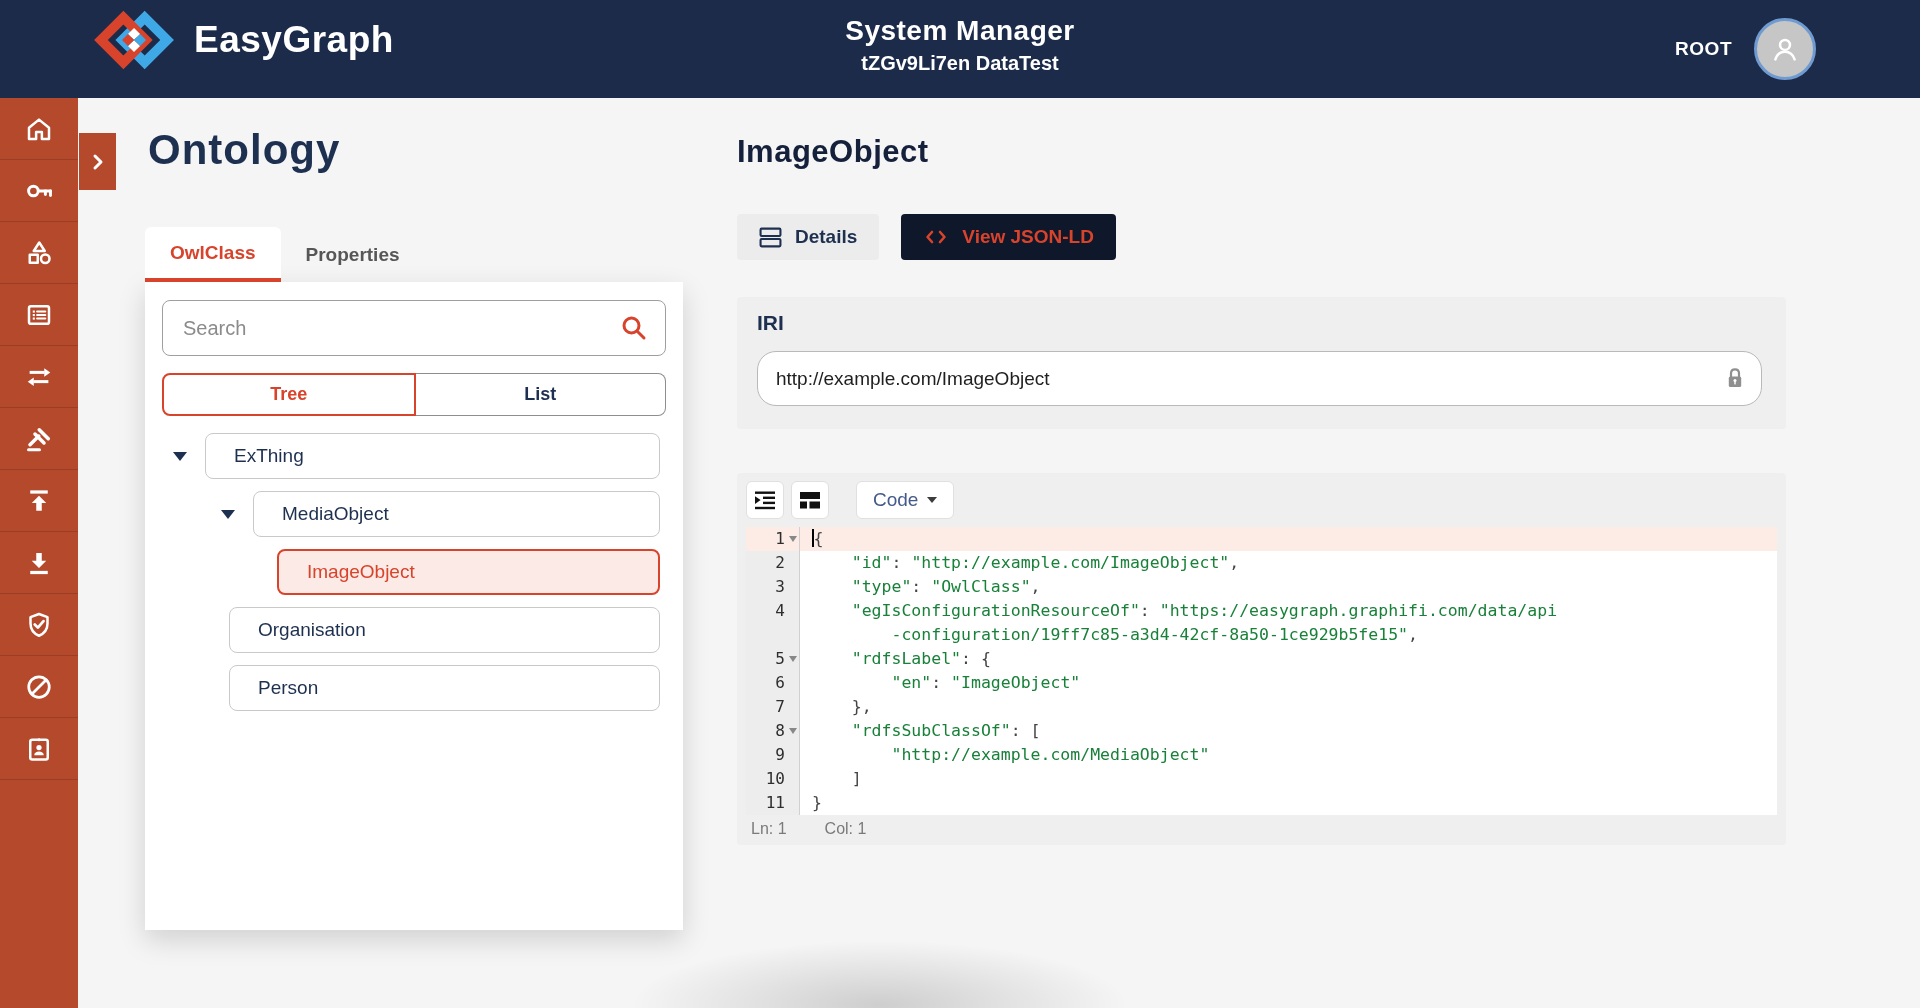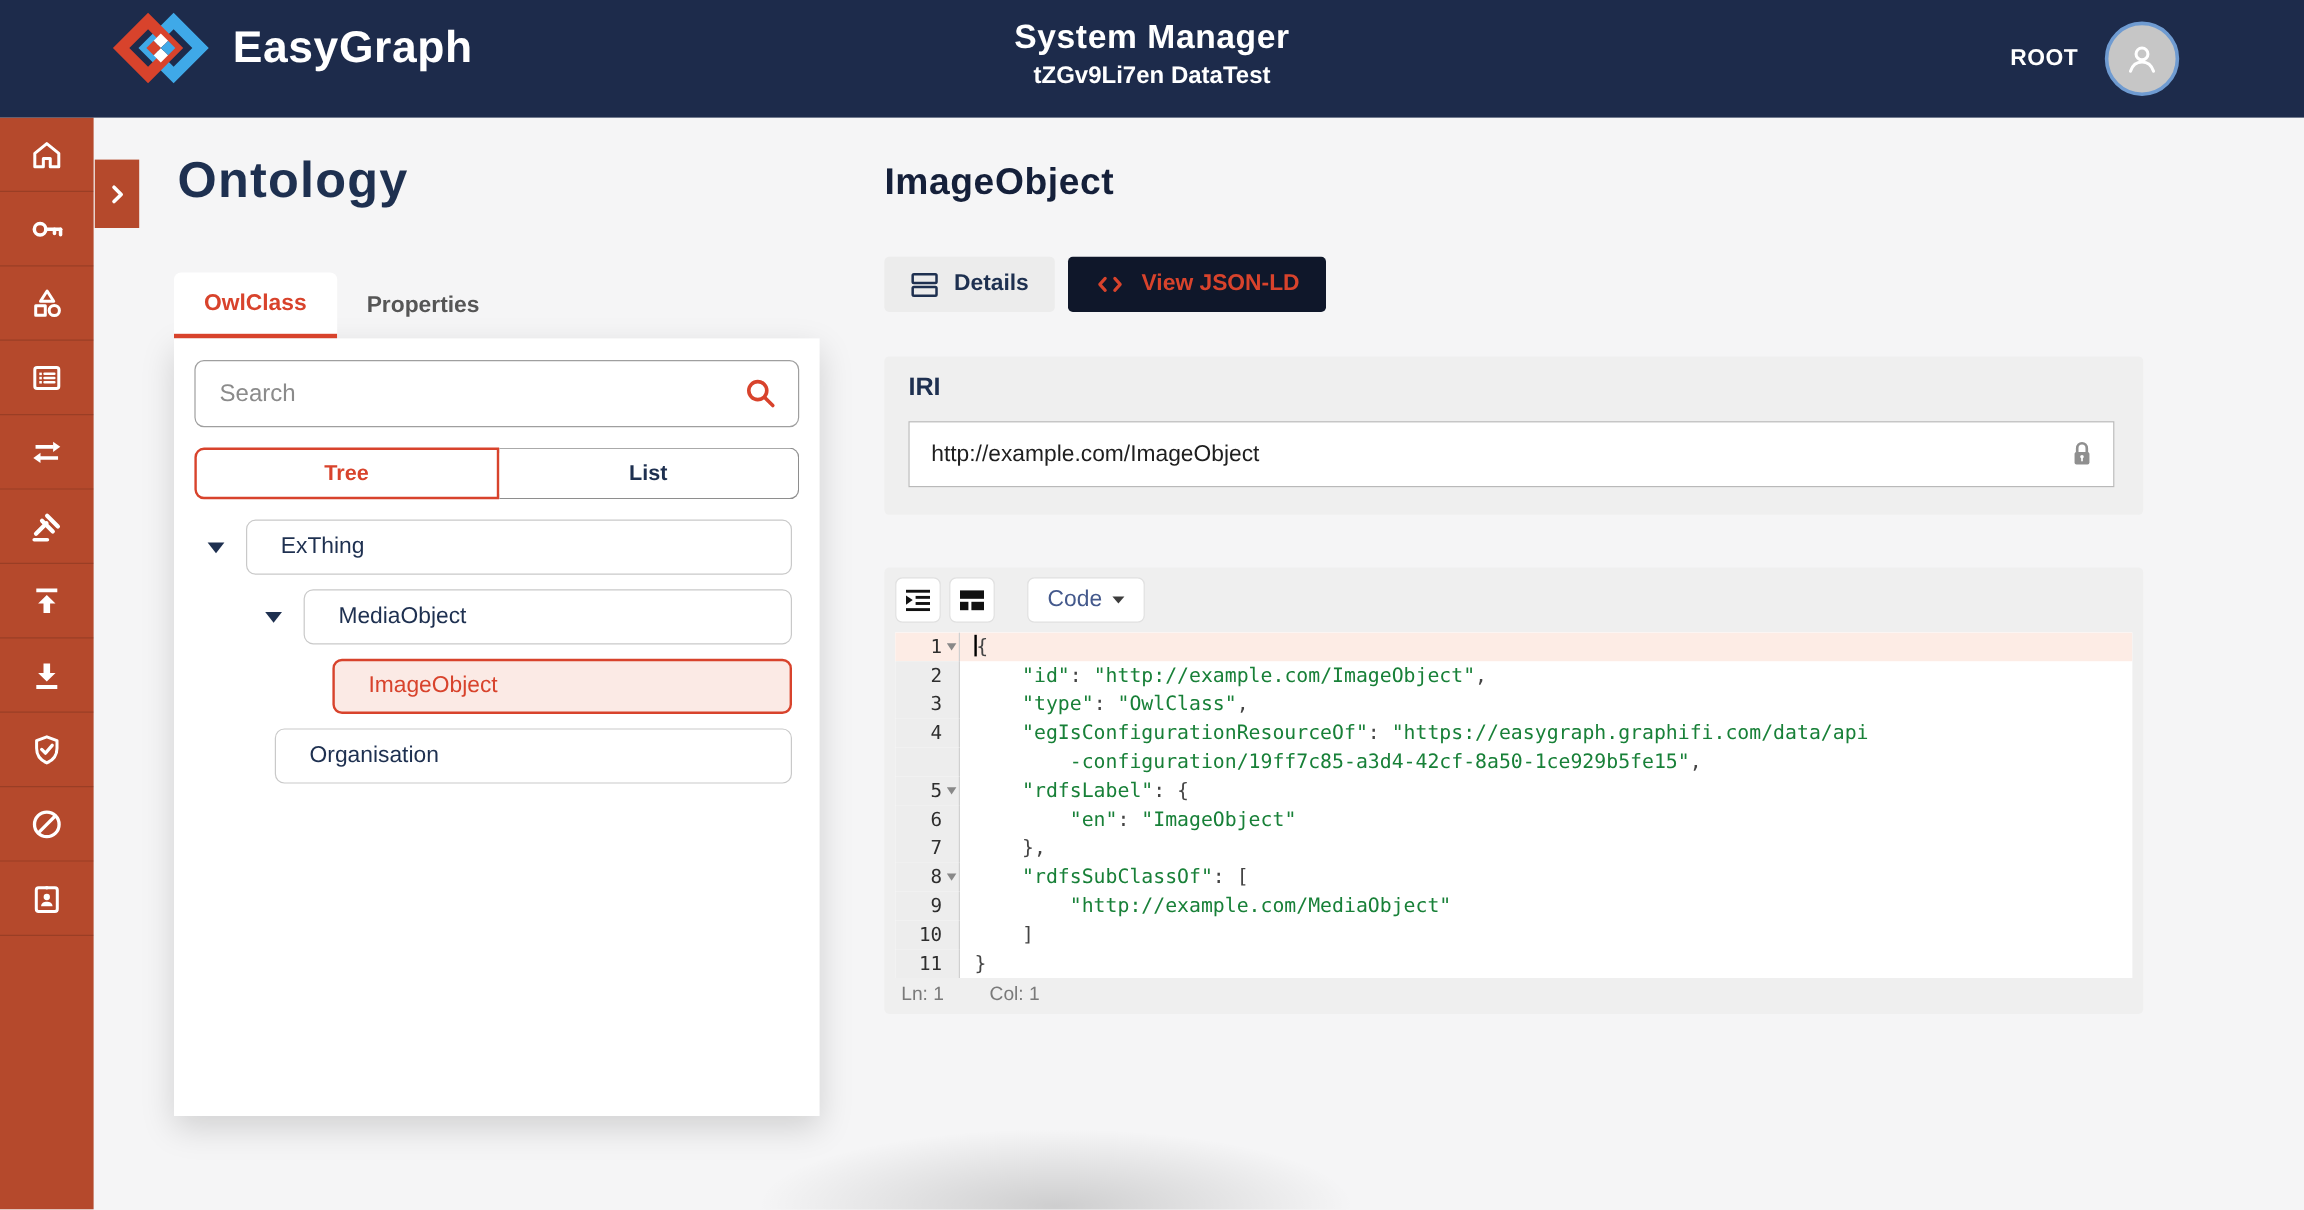--- a/index.html
+++ b/index.html
@@ -37,27 +37,27 @@
   .seg{flex:1;display:flex;align-items:center;justify-content:center;font-size:18px;font-weight:700;box-sizing:border-box;cursor:pointer;background:#fff}
   .seg-tree{border:2px solid #d8432c;border-radius:8px 0 0 8px;color:#d8432c;z-index:2}
   .seg-list{border:1px solid #8e8e8e;border-left:none;border-radius:0 8px 8px 0;color:#1e3050}
   .tree{position:absolute;left:0;top:151px;right:0}
   .tree-row{position:relative;height:46px;margin-bottom:12px}
   .tree-box{position:absolute;top:0;right:23px;height:46px;box-sizing:border-box;border:1px solid #c9c9c9;border-radius:8px;background:#fff;display:flex;align-items:center;padding-left:28px;font-size:19px;color:#1e3050;cursor:pointer}
   .tree-box.selected{border:2px solid #d8432c;background:#fbeae5;color:#d8432c}
   .tree-tri{position:absolute;top:19px;width:0;height:0;border-left:7px solid transparent;border-right:7px solid transparent;border-top:9px solid #1e3050;cursor:pointer}
   
   .detail-title{position:absolute;left:737px;top:134px;font-size:31px;font-weight:700;color:#15203a;letter-spacing:.5px}
-  .btn-row{position:absolute;left:737px;top:214px;height:46px;display:flex;gap:11px}
+  .btn-row{position:absolute;left:737px;top:214px;height:46px;display:flex;gap:22px}
   .btn{height:46px;display:flex;align-items:center;gap:13px;padding:0 22px;border-radius:4px;font-size:19px;font-weight:700;cursor:pointer;border:none}
   .btn-details{background:#ececec;color:#1e3050}
   .btn-jsonld{background:#0f172a;color:#d8432c}
   .iri-card{position:absolute;left:737px;top:297px;width:1049px;height:132px;background:#efefef;border-radius:4px}
   .iri-label{position:absolute;left:20px;top:14px;font-size:21px;font-weight:700;color:#1e3050}
-  .iri-input-wrap{position:absolute;left:20px;top:54px;right:24px;height:55px;background:#fff;border:1px solid #b9b9b9;border-radius:0;display:flex;align-items:center;box-sizing:border-box}
+  .iri-input-wrap{position:absolute;left:20px;top:54px;right:24px;height:55px;background:#fff;border:1px solid #b9b9b9;border-radius:19px;display:flex;align-items:center;box-sizing:border-box}
   .iri-input{flex:1;border:none;outline:none;font-size:19px;color:#1f1f1f;padding-left:18px;background:transparent;font-family:"Liberation Sans",sans-serif}
   .lock-ic{margin-right:14px;display:flex}
   .code-card{position:absolute;left:737px;top:473px;width:1049px;height:372px;background:#efefef;border-radius:4px}
   .ed-toolbar{position:absolute;left:9px;top:8px;display:flex;align-items:center}
   .tbtn{width:38px;height:38px;background:#fff;border-radius:6px;border:1px solid #e0e0e0;display:flex;align-items:center;justify-content:center;cursor:pointer;box-sizing:border-box;margin-right:7px}
   .code-btn{margin-left:20px;height:38px;background:#fff;border-radius:6px;border:1px solid #e0e0e0;display:flex;align-items:center;gap:9px;padding:0 16px;font-size:19px;color:#44598c;cursor:pointer;box-sizing:border-box}
   .caret{width:0;height:0;border-left:5px solid transparent;border-right:5px solid transparent;border-top:6px solid #3c3c3c}
   .editor{position:absolute;left:9px;top:54px;right:9px;height:288px;background:#fff;overflow:hidden;font-family:"DejaVu Sans Mono",monospace}
   .ed-row{display:flex;height:24px;line-height:24px}
   .ed-num{width:54px;background:#ededed;border-right:1px solid #d0d0d0;color:#2e2e2e;font-size:16px;box-sizing:border-box;position:relative;text-align:right;padding-right:14px;flex:0 0 54px}
@@ -251,20 +251,23 @@
       <div class="tree-row">
         <span class="tree-tri" style="left:76px"></span>
         <div class="tree-box" style="left:108px">MediaObject</div>
       </div>
       <div class="tree-row">
         <div class="tree-box selected" style="left:132px">ImageObject</div>
       </div>
       <div class="tree-row">
         <div class="tree-box" style="left:84px">Organisation</div>
       </div>
+      <div class="tree-row">
+        <div class="tree-box" style="left:84px">Person</div>
+      </div>
     </div>
 </div>
 
 <div class="detail-title">ImageObject</div>
 
 <div class="btn-row">
   <button class="btn btn-details">
     <span style="display:flex">
       <svg width="23" height="23" viewBox="0 0 22 22" fill="none" stroke="#1e3050" stroke-width="2">
         <rect x="1.5" y="2.5" width="19" height="7" rx="1"></rect>

